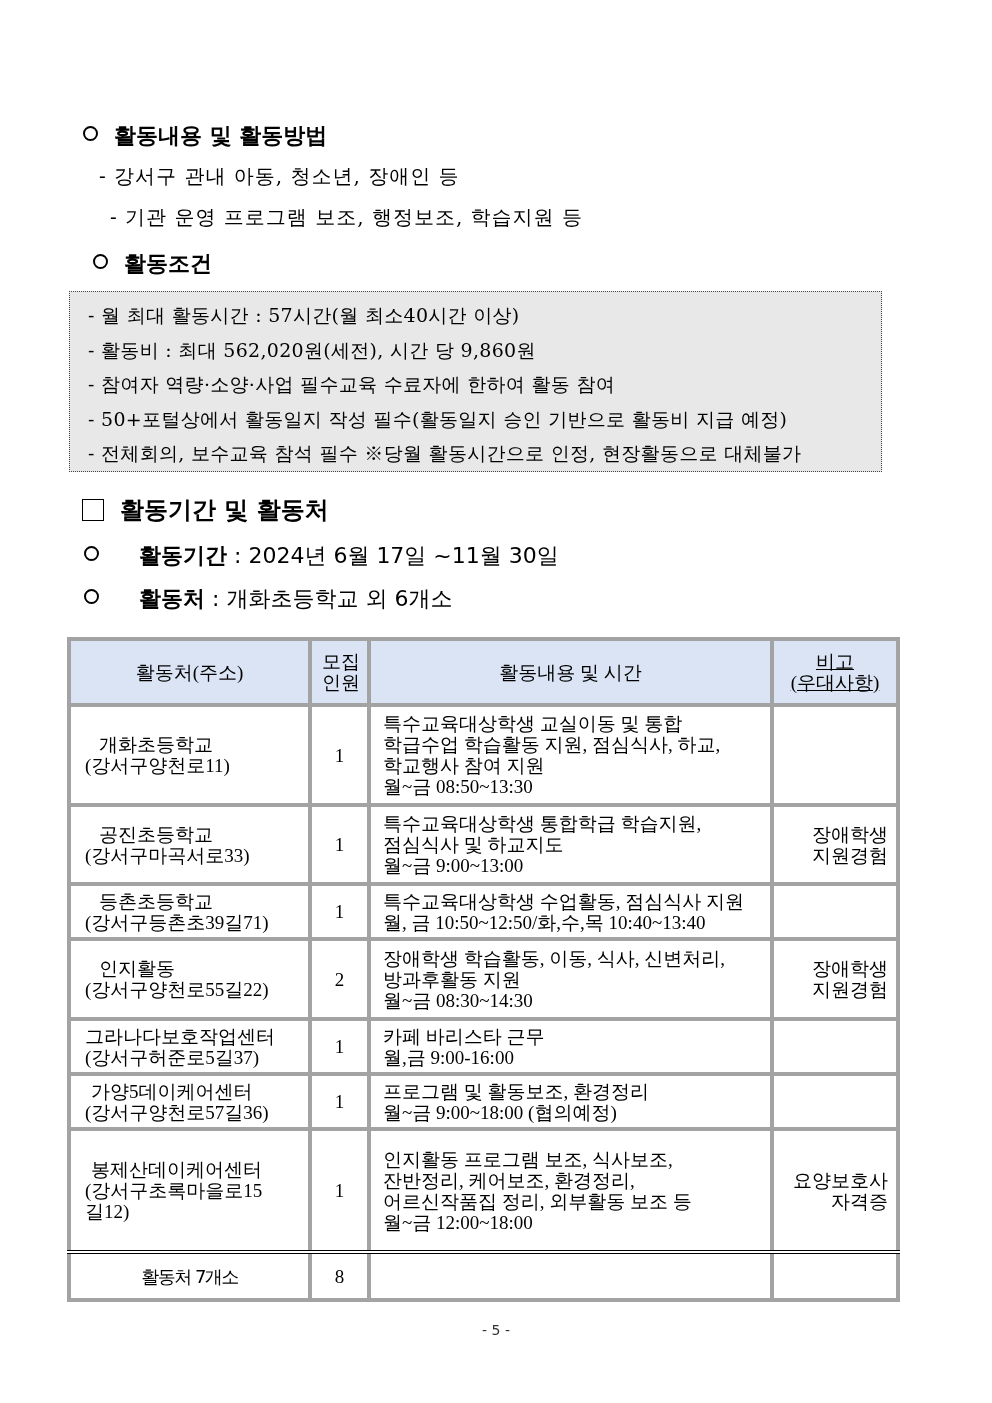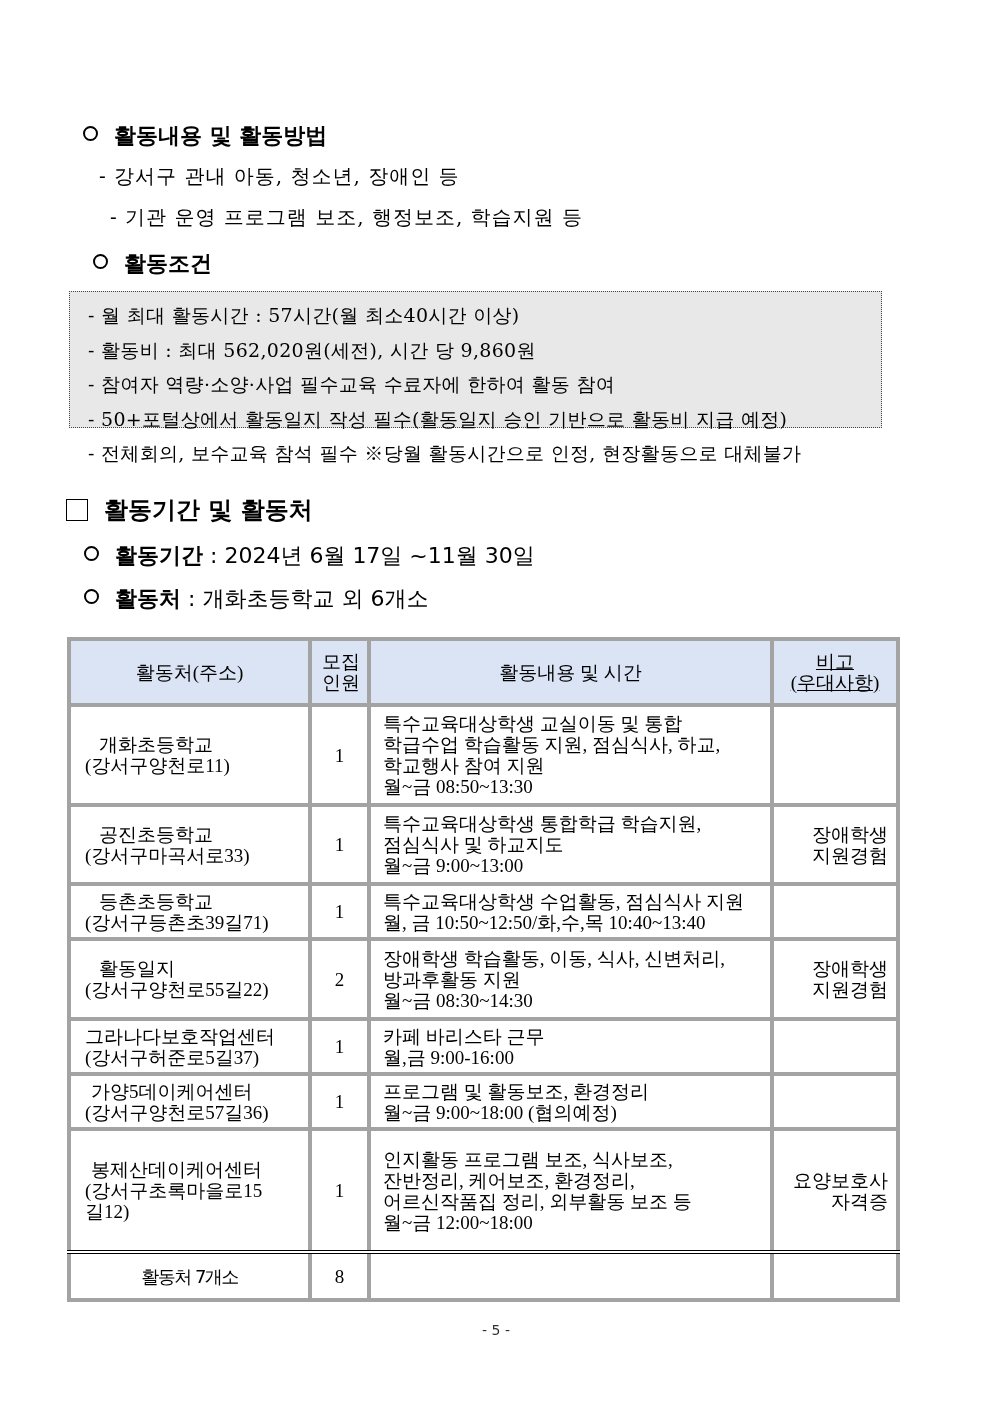--- a/index.html
+++ b/index.html
@@ -2,26 +2,26 @@
 <html><head>
 <meta charset="utf-8">
 <style>
   html, body { margin:0; padding:0; background:#ffffff; }
   body { width:992px; height:1403px; position:relative; overflow:hidden;
          font-family: "DejaVu Serif", "Liberation Serif", serif; color:#000; }
   .abs { position:absolute; }
   .sec-h { font-family: "DejaVu Sans", "Liberation Sans", sans-serif; font-weight:bold; font-size:22px; white-space:nowrap; }
   .bullet { display:inline-block; width:11px; height:11px; border:2px solid #000; border-radius:50%; margin-right:16px; vertical-align:2px; }
   .dash-line { font-size:20px; white-space:nowrap; letter-spacing:1px; }
-  .cond-box { left:69px; top:291px; width:813px; height:137px; background:#e8e8e8; border:1px dotted #444; box-sizing:border-box; padding:6px 0 0 18px; }
+  .cond-box { left:69px; top:291px; width:813px; height:181px; background:#e8e8e8; border:1px dotted #444; box-sizing:border-box; padding:6px 0 0 18px; }
   .cond-line { font-size:19px; height:34.5px; line-height:34.5px; white-space:nowrap; letter-spacing:0.3px; }
   .sq { display:inline-block; width:20px; height:20px; border:1.5px solid #000; margin-right:16px; vertical-align:-3px; }
   .h2 { font-family: "DejaVu Sans", "Liberation Sans", sans-serif; font-weight:bold; font-size:24px; white-space:nowrap; }
   .h3 { font-family: "DejaVu Sans", "Liberation Sans", sans-serif; font-size:22px; white-space:nowrap; }
-  .h3 b { font-weight:bold; }
+  .h3 b { font-weight:bold;margin-left:24px; }
   table.t { position:absolute; left:67px; top:637px; width:829px; border-collapse:collapse; table-layout:fixed;
             font-family:"Liberation Serif","DejaVu Serif",serif; font-size:19px; }
   table.t td, table.t th { border:4px solid #a3a3a3; padding:0 8px; vertical-align:middle; line-height:21px; }
   table.t th { background:#dbe4f4; font-weight:normal; text-align:center; font-size:19px; height:62px; }
   .c-name { text-align:left; padding-left:14px !important; }
   .c-num { text-align:center; }
   .c-act { text-align:left; padding-left:12px !important; }
   .c-note { text-align:right; padding-left:8px !important; }
   tr.total td { border-top:4px double #000; height:44px; }
   .ln { display:block; white-space:nowrap; }
@@ -41,21 +41,21 @@
 </div>
 
 <div class="abs cond-box">
   <div class="cond-line">- 월 최대 활동시간 : 57시간(월 최소40시간 이상)</div>
   <div class="cond-line">- 활동비 : 최대 562,020원(세전), 시간 당 9,860원</div>
   <div class="cond-line">- 참여자 역량·소양·사업 필수교육 수료자에 한하여 활동 참여</div>
   <div class="cond-line">- 50+포털상에서 활동일지 작성 필수(활동일지 승인 기반으로 활동비 지급 예정)</div>
   <div class="cond-line">- 전체회의, 보수교육 참석 필수 ※당월 활동시간으로 인정, 현장활동으로 대체불가</div>
 </div>
 
-<div class="abs h2" style="left:66px; top:494px;text-align:center;">
+<div class="abs h2" style="left:82px; top:494px;text-align:center;">
   <span class="sq"></span><span>활동기간 및 활동처</span>
 </div>
 <div class="abs h3" style="left:84px; top:541px;">
   <span class="bullet"></span><b>활동기간</b> <span>: 2024년 6월 17일 ~11월 30일</span>
 </div>
 <div class="abs h3" style="left:84px; top:584px;">
   <span class="bullet"></span><b>활동처</b> <span>: 개화초등학교 외 6개소</span>
 </div>
 
 <table class="t">
@@ -117,21 +117,21 @@
       </td>
       <td class="c-num">1</td>
       <td class="c-act">
         <span class="ln">특수교육대상학생 수업활동, 점심식사 지원</span>
         <span class="ln">월, 금 10:50~12:50/화,수,목 10:40~13:40</span>
       </td>
       <td class="c-note"></td>
     </tr>
     <tr style="height:80px;">
       <td class="c-name">
-        <span class="ln" style="padding-left:14px">활동일지</span>
+        <span class="ln" style="padding-left:14px">인지활동</span>
         <span class="ln">(강서구양천로55길22)</span>
       </td>
       <td class="c-num">2</td>
       <td class="c-act">
         <span class="ln">장애학생 학습활동, 이동, 식사, 신변처리,</span>
         <span class="ln">방과후활동 지원</span>
         <span class="ln">월~금 08:30~14:30</span>
       </td>
       <td class="c-note">
         <span class="ln">장애학생</span>

